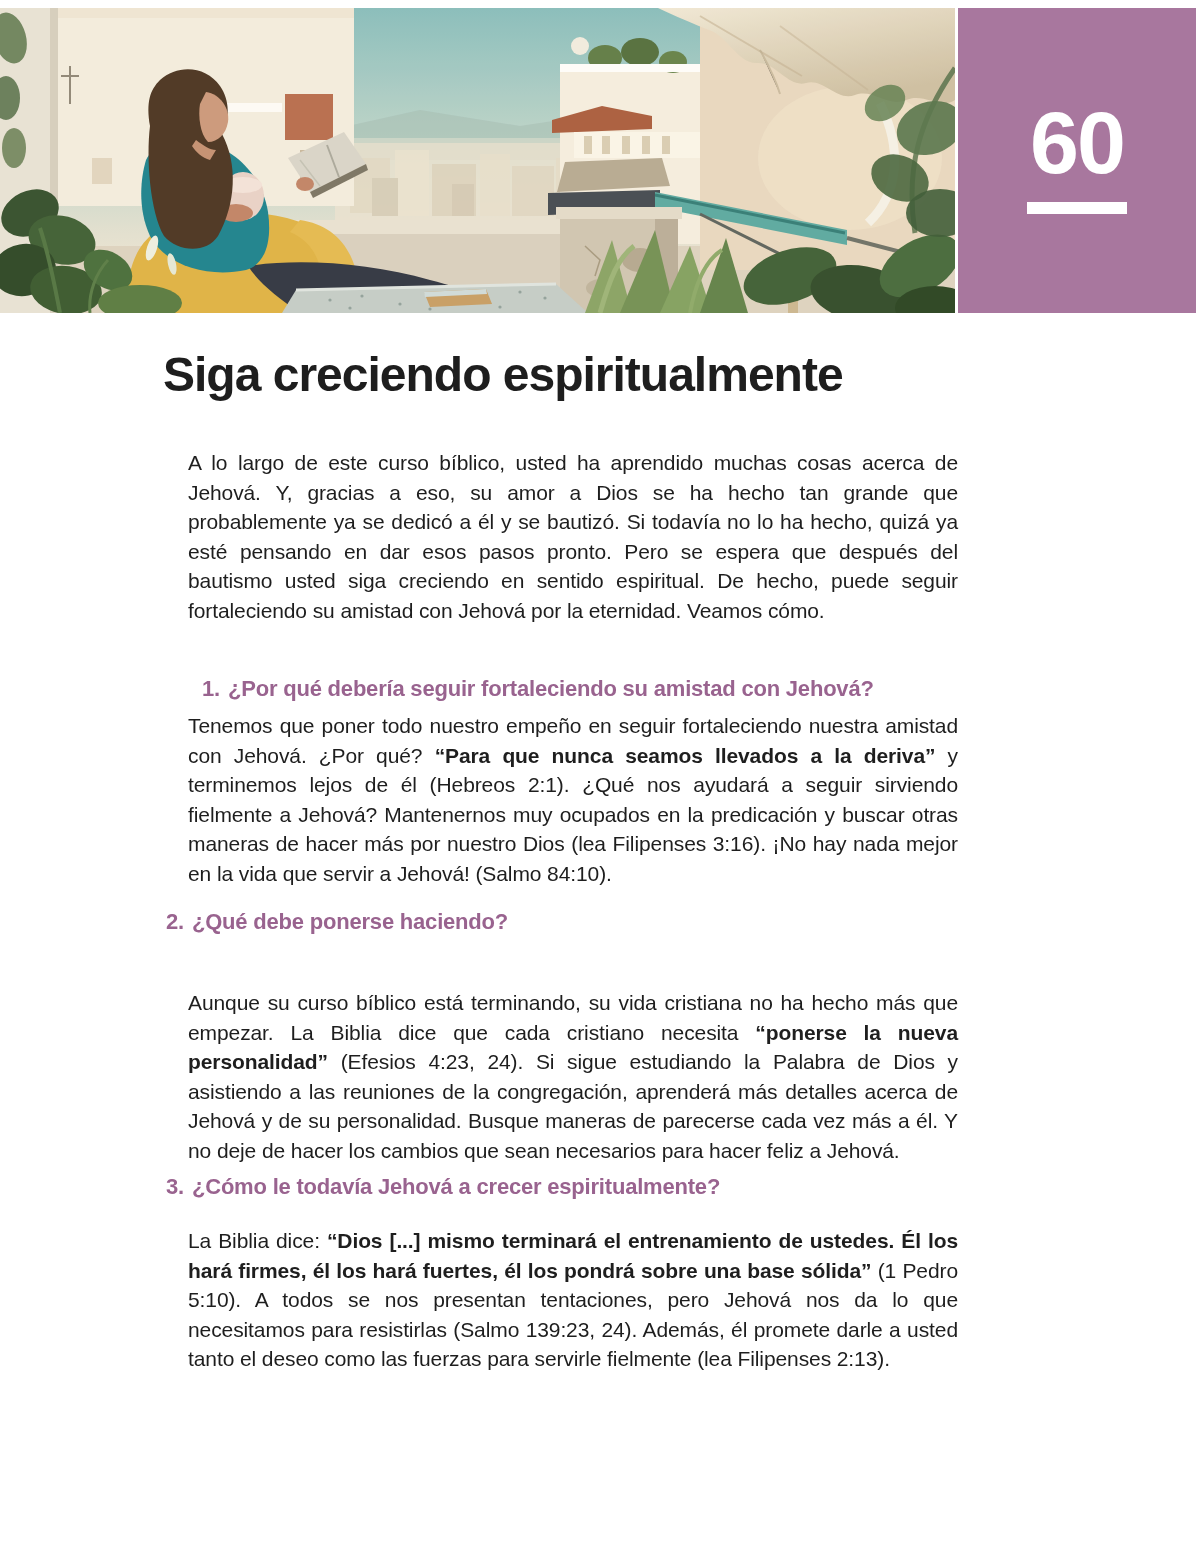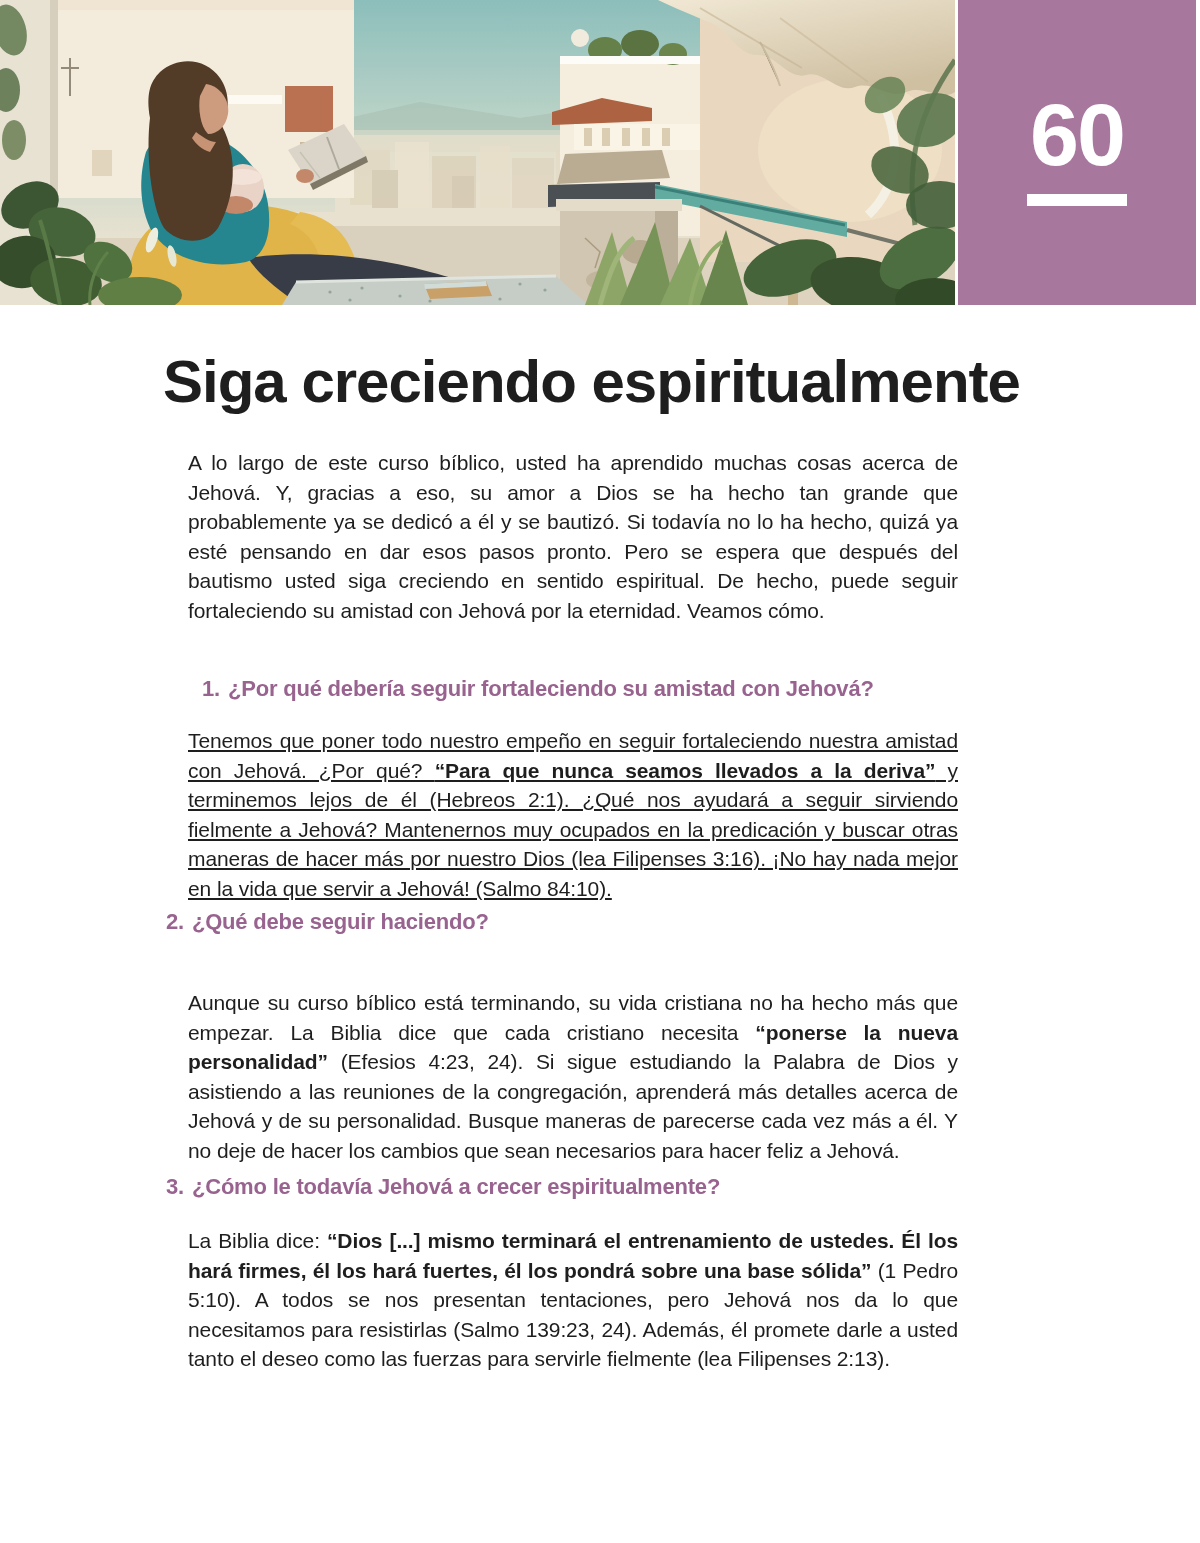--- a/index.html
+++ b/index.html
@@ -5,39 +5,39 @@
   :root{
     --accent:#a8779e;
     --heading:#99638f;
     --text:#1e1e1e;
   }
   html,body{margin:0;padding:0;background:#fff;}
   body{font-family:"Liberation Sans",sans-serif;color:var(--text);}
   .page{position:relative;width:1200px;height:1543px;background:#fff;overflow:hidden;}
 
   
-  .hero{position:absolute;top:0;left:0;width:1200px;height:381px;}
+  .hero{position:absolute;top:8px;left:0;width:1200px;height:381px;}
   .photo{position:absolute;top:0;left:0;width:955px;height:305px;display:block;}
   .numblock{position:absolute;top:0;left:958px;width:238px;height:305px;background:var(--accent);
     display:flex;flex-direction:column;align-items:center;justify-content:center;}
   .num{font-size:88px;font-weight:700;color:#fff;line-height:0.82;letter-spacing:-2px;}
   .numbar{width:100px;height:12px;background:#fff;margin-top:22px;}
 
   
-  .title{position:absolute;top:349px;left:163px;margin:0;font-size:60px;line-height:1.1;
+  .title{position:absolute;top:349px;left:163px;margin:0;font-size:48px;line-height:1.1;
     font-weight:700;letter-spacing:-1px;color:var(--text);white-space:nowrap;}
   .para{position:absolute;left:188px;width:770px;margin:0;font-size:21px;line-height:29.6px;
     text-align:justify;color:var(--text);hyphens:auto;letter-spacing:-0.1px;}
   .para b{font-weight:700;}
   .q{position:absolute;left:166px;margin:0;font-size:22px;line-height:28px;font-weight:700;
     color:var(--heading);white-space:nowrap;letter-spacing:-0.2px;}
   .qnum{margin-right:8px;}
   .pos-intro{top:448px;}
   .pos-q1{top:675px;margin-left:36px;}
-  .pos-p1{top:726px;text-decoration:underline;}
+  .pos-p1{top:711px;}
   .pos-q2{top:908px;}
   .pos-p2{top:988px;}
   .pos-q3{top:1173px;}
   .pos-p3{top:1226px;}
 </style>
 </head>
 <body>
 
 <div class="page">
 
@@ -239,21 +239,21 @@
     <h1 class="title">Siga creciendo espiritualmente</h1>
 
     <p class="para pos-intro">A lo largo de este curso bíblico, usted ha aprendido muchas cosas acerca de Jehová. Y, gracias a eso, su amor a Dios se ha hecho tan grande que probablemente ya se dedicó a él y se bautizó. Si todavía no lo ha hecho, quizá ya esté pensando en dar esos pasos pronto. Pero se espera que después del bautismo usted siga creciendo en sentido espiritual. De hecho, puede seguir fortaleciendo su amistad con Jehová por la eternidad. Veamos cómo.</p>
 
     <section>
       <h2 class="q pos-q1"><span class="qnum">1.</span><span>¿Por qué debería seguir fortaleciendo su amistad con Jehová?</span></h2>
       <p class="para pos-p1"><span>Tenemos que poner todo nuestro empeño en seguir fortaleciendo nuestra amistad con Jehová. ¿Por qué? </span><b>“Para que nunca seamos llevados a la deriva”</b><span> y terminemos lejos de él (Hebreos 2:1). ¿Qué nos ayudará a seguir sirviendo fielmente a Jehová? Mantenernos muy ocupados en la predicación y buscar otras maneras de hacer más por nuestro Dios (lea Filipenses 3:16). ¡No hay nada mejor en la vida que servir a Jehová! (Salmo 84:10).</span></p>
     </section>
 
     <section>
-      <h2 class="q pos-q2"><span class="qnum">2.</span><span>¿Qué debe seguir haciendo?</span></h2>
+      <h2 class="q pos-q2"><span class="qnum">2.</span><span>¿Qué debe ponerse haciendo?</span></h2>
       <p class="para pos-p2"><span>Aunque su curso bíblico está terminando, su vida cristiana no ha hecho más que empezar. La Biblia dice que cada cristiano necesita </span><b>“ponerse la nueva personalidad”</b><span> (Efesios 4:23, 24). Si sigue estudiando la Palabra de Dios y asistiendo a las reuniones de la congregación, aprenderá más detalles acerca de Jehová y de su personalidad. Busque maneras de parecerse cada vez más a él. Y no deje de hacer los cambios que sean necesarios para hacer feliz a Jehová.</span></p>
     </section>
 
     <section>
       <h2 class="q pos-q3"><span class="qnum">3.</span><span>¿Cómo le todavía Jehová a crecer espiritualmente?</span></h2>
       <p class="para pos-p3"><span>La Biblia dice: </span><b>“Dios [...] mismo terminará el entrenamiento de ustedes. Él los hará firmes, él los hará fuertes, él los pondrá sobre una base sólida”</b><span> (1 Pedro 5:10). A todos se nos presentan tentaciones, pero Jehová nos da lo que necesitamos para resistirlas (Salmo 139:23, 24). Además, él promete darle a usted tanto el deseo como las fuerzas para servirle fielmente (lea Filipenses 2:13).</span></p>
     </section>
   </main>
 
 </div>

